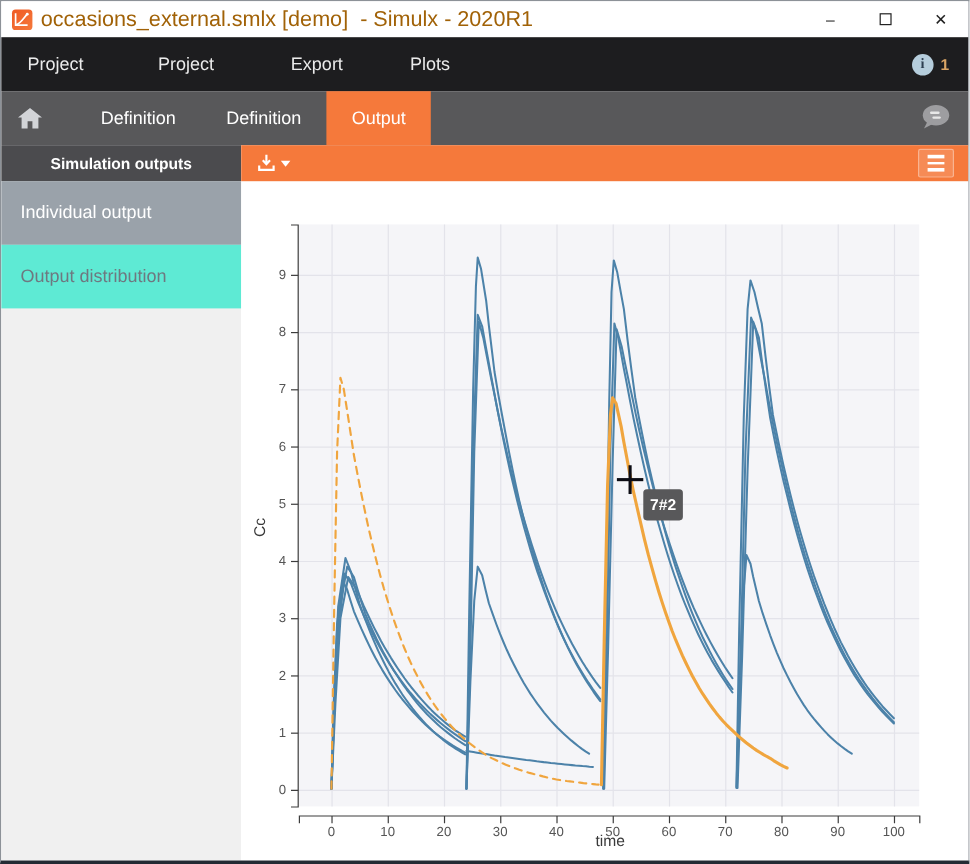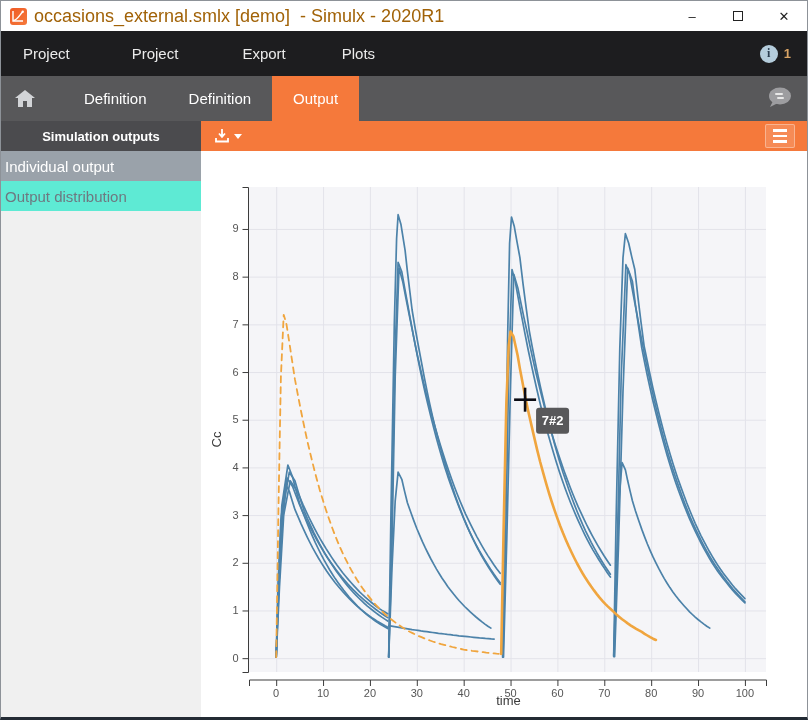--- a/index.html
+++ b/index.html
@@ -27,21 +27,21 @@
   .tabbar { height:45px; background:#58585a; display:flex; align-items:stretch; flex:none; position:relative; }
   .home-tab { width:48px; display:flex; align-items:center; justify-content:center; cursor:pointer; }
   .tab { display:flex; align-items:center; padding:12px 21px; color:#ffffff; font-size:15px; cursor:pointer; }
   .tab.active { background:#f5793b; }
   .chat-icon { position:absolute; right:13px; top:9px; width:30px; height:26px; cursor:pointer; }
 
   
   .content { flex:1; display:flex; min-height:0; }
   .sidebar { width:200px; flex:none; display:flex; flex-direction:column; background:#f0f0f0; }
   .sidebar-header { height:30px; background:#4b4b4e; color:#fff; font-weight:bold; font-size:13px; display:flex; align-items:center; justify-content:center; flex:none; }
-  .side-item { height:30px; display:flex; align-items:center; padding-left:4px; font-size:15px; cursor:pointer; flex:none; }
+  .side-item { height:53px; display:flex; align-items:center; padding-left:16px; font-size:15px; cursor:pointer; flex:none; }
   .side-item.selected { background:#9aa2aa; color:#ffffff; }
   .side-item.normal { background:#5eead4; color:#6e7880; }
 
   .main { flex:1; display:flex; flex-direction:column; background:#fff; min-width:0; }
   .plot-toolbar { height:30px; background:#f5793b; flex:none; display:flex; align-items:center; position:relative; }
   .dl-btn { margin-left:13px; display:flex; align-items:center; gap:4px; cursor:pointer; }
   .caret-down { width:0; height:0; border-left:4px solid transparent; border-right:4px solid transparent; border-top:5px solid #ffffff; }
   .hamburger { position:absolute; right:12px; top:3px; width:30px; height:24px; background:rgba(255,255,255,0.14); border:1px solid rgba(255,255,255,0.35); border-radius:2px; display:flex; flex-direction:column; align-items:center; justify-content:center; gap:3px; cursor:pointer; }
   .hamburger span { display:block; width:14px; height:2.5px; background:#ffffff; }
 

